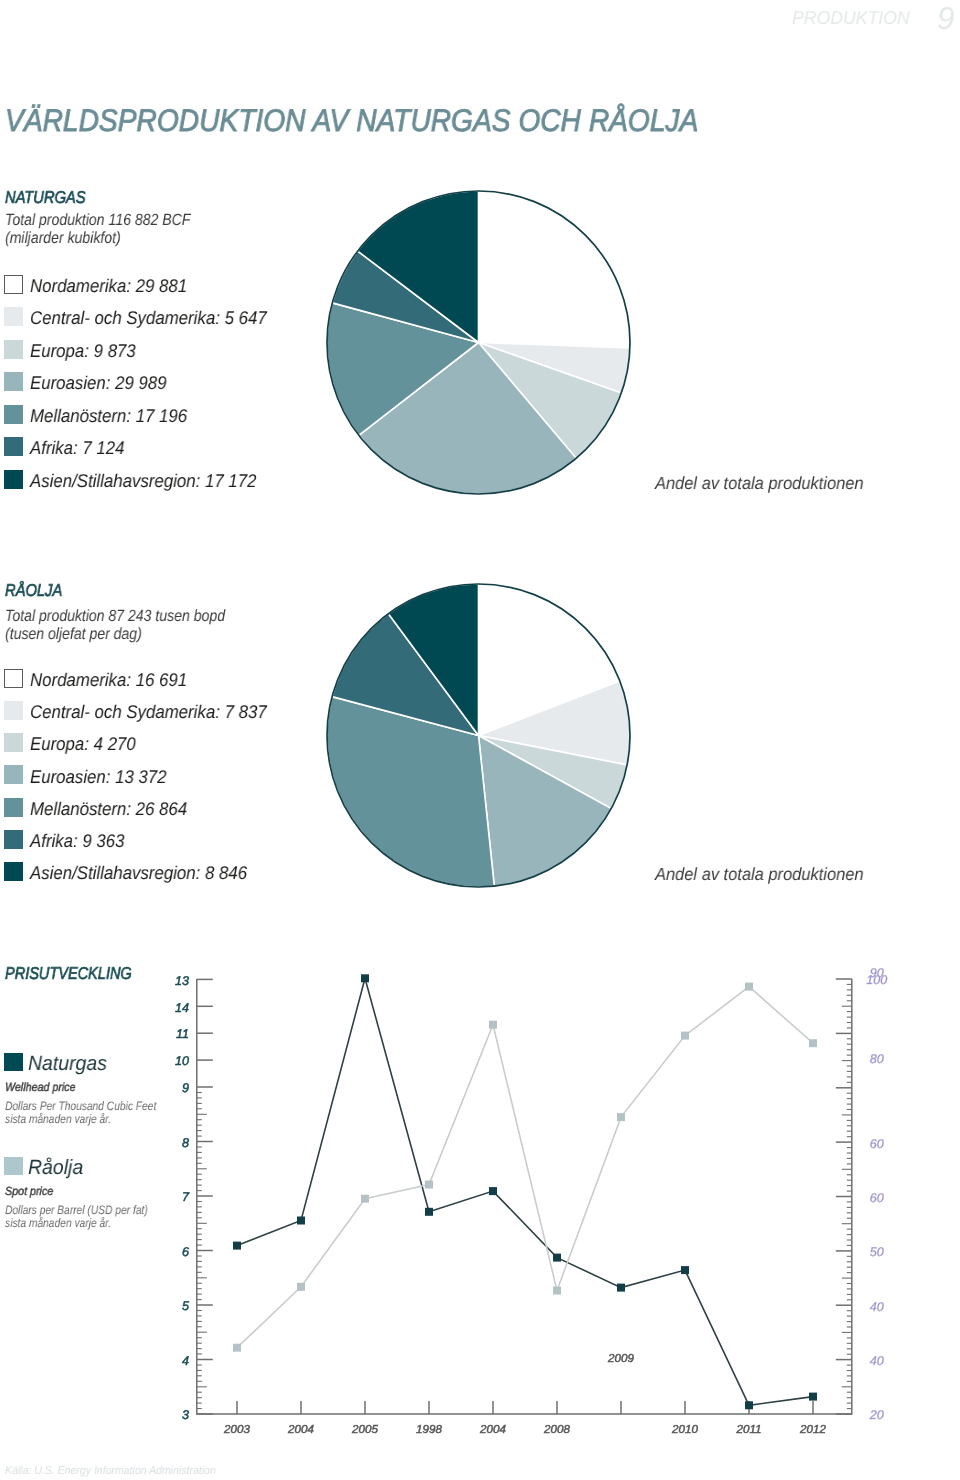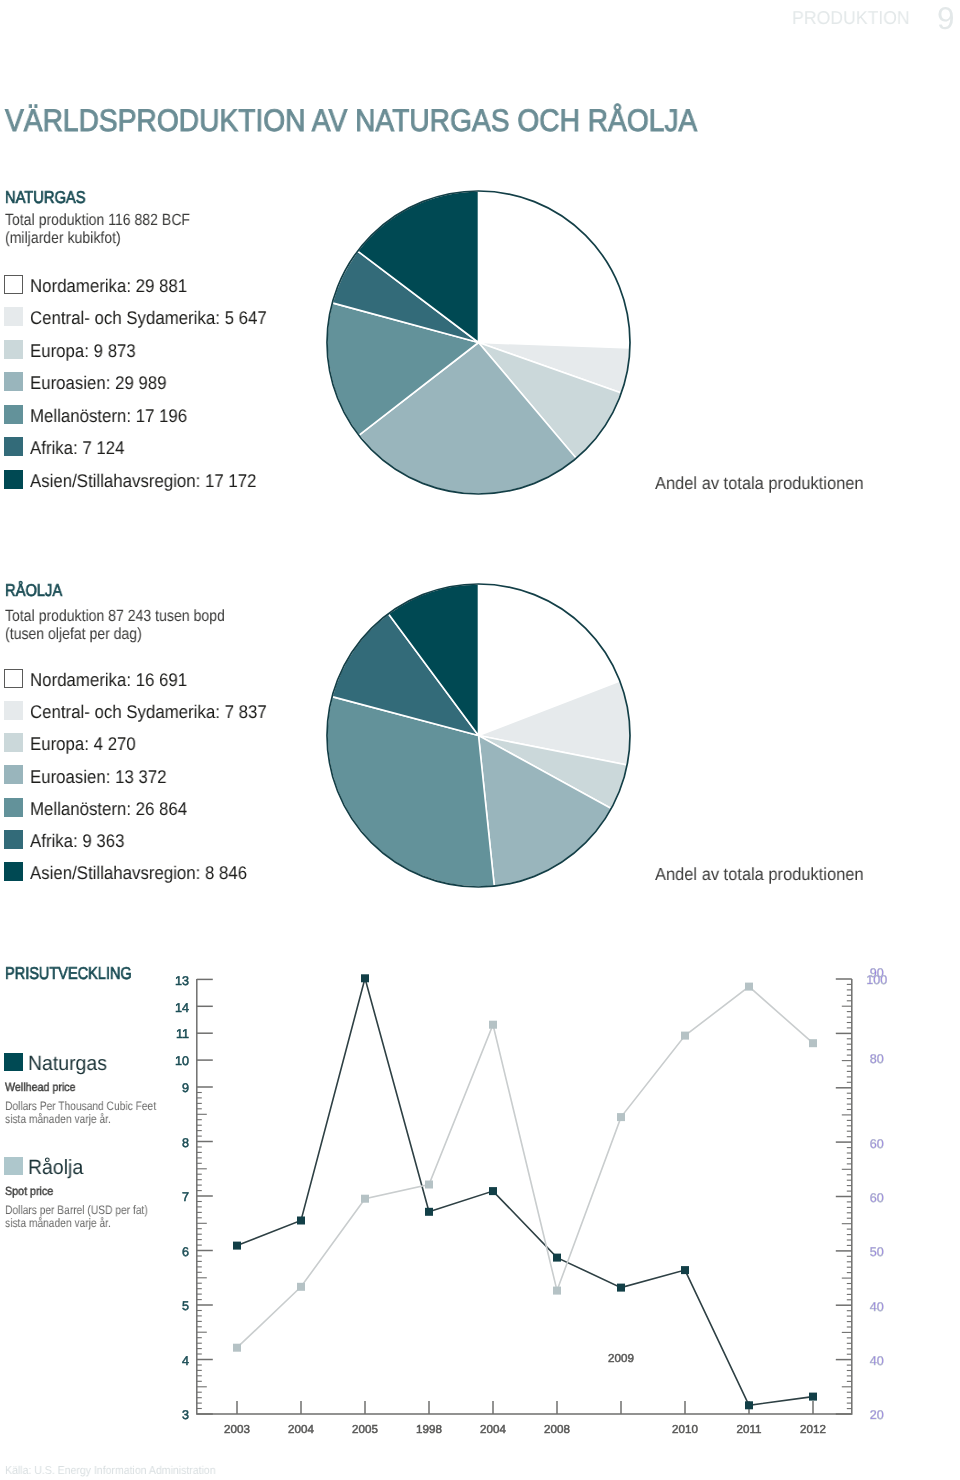--- a/index.html
+++ b/index.html
@@ -2,21 +2,21 @@
 <html><head>
 <meta charset="utf-8">
 <title>Produktion</title>
 <style>
   html,body{margin:0;padding:0;}
   body{width:960px;height:1480px;background:#fff;
        font-family:"Liberation Sans", sans-serif;
        -webkit-font-smoothing:antialiased;
        text-rendering:geometricPrecision;
        overflow:hidden;position:relative;}
-  .pg{position:absolute;left:0;top:0;width:960px;height:1480px;}
+  .pg{position:absolute;left:0;top:0;width:960px;height:1480px;font-style:italic;}
   .abs{position:absolute;}
   .sx{transform-origin:left top;white-space:nowrap;will-change:transform;}
   #hdr-label{font-size:18.7px;color:#e3e8e9;}
   #hdr-page{font-size:31.5px;color:#e3e8e9;line-height:1;}
   #page-title{font-size:31.3px;color:#6b8d95;font-weight:400;-webkit-text-stroke:0.9px #6b8d95;line-height:1;}
   .sect-title{font-size:17.2px;font-weight:400;color:#1b4d55;-webkit-text-stroke:0.7px #1b4d55;line-height:1;}
   .sect-sub{font-size:16.2px;color:#3c3c3b;line-height:17.8px;}
   .legend-row{font-size:18.4px;color:#1d1d1b;line-height:1;}
   .sw{position:absolute;}
   .cap{font-size:17.6px;color:#3c3c3b;line-height:1;}

